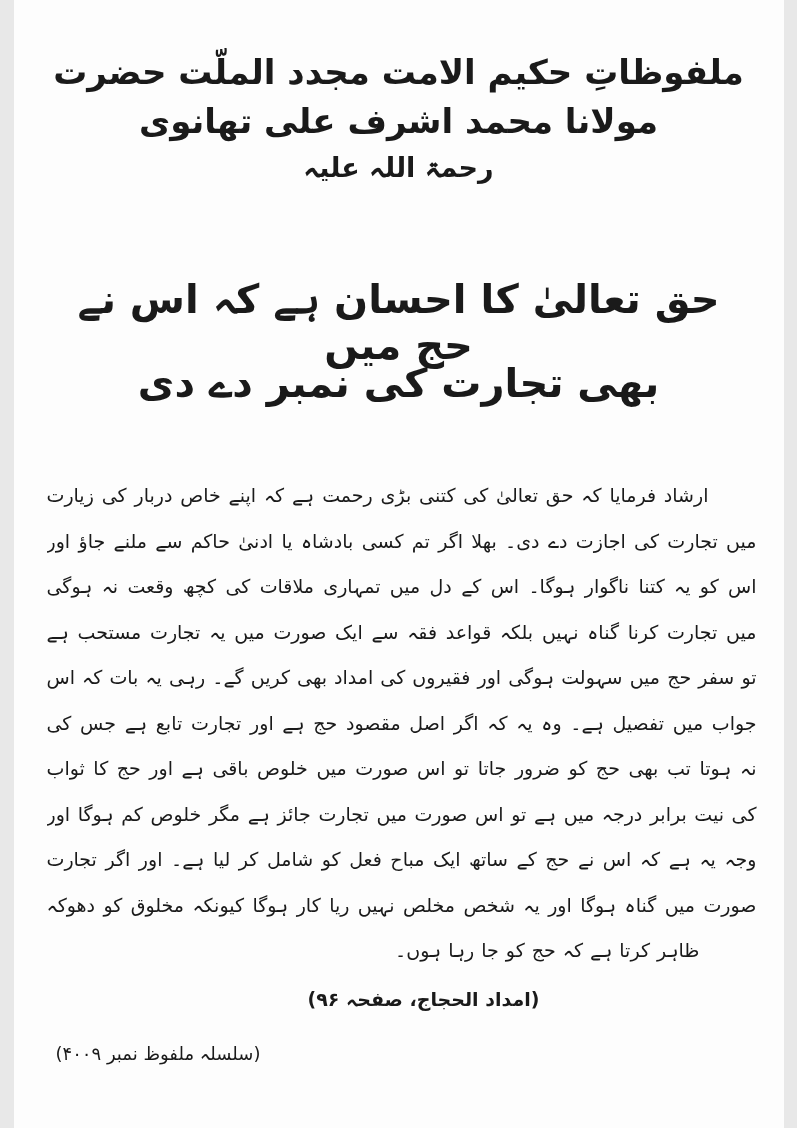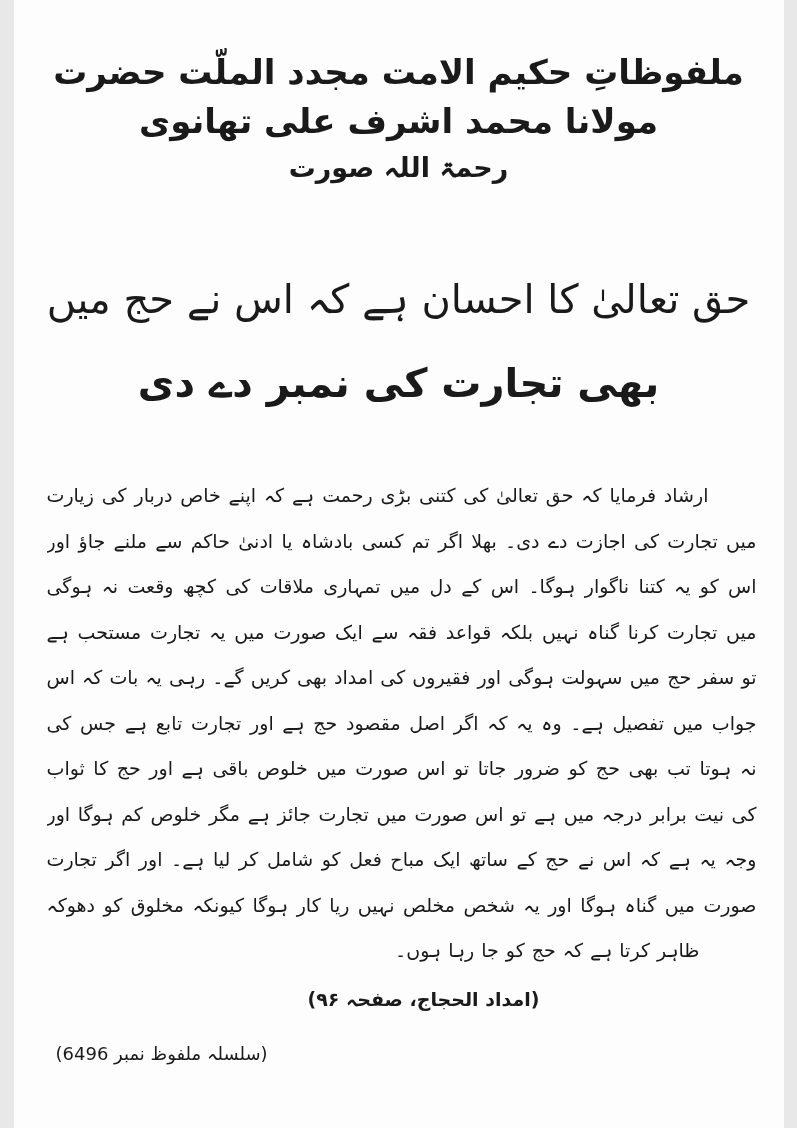--- a/index.html
+++ b/index.html
@@ -35,21 +35,21 @@
     font-size: 27px;
     font-weight: bold;
   }
 
   
   .heading-line1 {
     position: absolute;
     top: 276px; left: 30px; right: 30px;
     text-align: center;
     font-size: 40px;
-    font-weight: normal;
+    font-weight: bold;
   }
   .heading-line2 {
     position: absolute;
     top: 360px; left: 30px; right: 30px;
     text-align: center;
     font-size: 40px;
     font-weight: bold;
   }
 
   
@@ -93,21 +93,21 @@
     font-size: 18px;
   }
 </style>
 </head>
 <body>
 
 <div class="page" style="--page-bg: #fdfdfd; --ink: #1a1a1a;">
 
   <div class="title-main rtl">ملفوظاتِ حکیم الامت مجدد الملّت حضرت مولانا محمد اشرف علی تھانوی</div>
 
-  <div class="title-sub rtl">رحمۃ اللہ صورت</div>
+  <div class="title-sub rtl">رحمۃ اللہ علیہ</div>
 
   <div class="heading-line1 rtl">حق تعالیٰ کا احسان ہے کہ اس نے حج میں</div>
 
   <div class="heading-line2 rtl">بھی تجارت کی نمبر دے دی</div>
 
   <div class="body-text rtl">
     <div class="body-line first">ارشاد فرمایا کہ حق تعالیٰ کی کتنی بڑی رحمت ہے کہ اپنے خاص دربار کی زیارت کو آتے ہوئے بھی یعنی حج کے سفر</div>
     <div class="body-line">میں تجارت کی اجازت دے دی۔ بھلا اگر تم کسی بادشاہ یا ادنیٰ حاکم سے ملنے جاؤ اور ساتھ ہی تجارتی مال بھی لے جاؤ تو</div>
     <div class="body-line">اس کو یہ کتنا ناگوار ہوگا۔ اس کے دل میں تمہاری ملاقات کی کچھ وقعت نہ ہوگی مگر حق تعالیٰ نے اجازت دے دی کہ سفر حج</div>
     <div class="body-line">میں تجارت کرنا گناہ نہیں بلکہ قواعد فقہ سے ایک صورت میں یہ تجارت مستحب ہے جبکہ یہ نیت ہو کہ اس سے رقم بڑھے گی</div>
@@ -115,15 +115,15 @@
     <div class="body-line">جواب میں تفصیل ہے۔ وہ یہ کہ اگر اصل مقصود حج ہے اور تجارت تابع ہے جس کی علامت یہ ہے کہ اگر تجارت کا سامان</div>
     <div class="body-line">نہ ہوتا تب بھی حج کو ضرور جاتا تو اس صورت میں خلوص باقی ہے اور حج کا ثواب بھی کم نہ ہوگا۔ اور اگر حج و تجارت دونوں</div>
     <div class="body-line">کی نیت برابر درجہ میں ہے تو اس صورت میں تجارت جائز ہے مگر خلوص کم ہوگا اور ثواب بھی کم ہوگا۔ اور جائز ہونے کی</div>
     <div class="body-line">وجہ یہ ہے کہ اس نے حج کے ساتھ ایک مباح فعل کو شامل کر لیا ہے۔ اور اگر تجارت اصل مقصود ہے اور حج تابع ہے تو اس</div>
     <div class="body-line">صورت میں گناہ ہوگا اور یہ شخص مخلص نہیں ریا کار ہوگا کیونکہ مخلوق کو دھوکہ دے رہا ہے کہ جاتا ہے تجارت کے لئے اور</div>
     <div class="body-line last">ظاہر کرتا ہے کہ حج کو جا رہا ہوں۔</div>
   </div>
 
   <div class="citation rtl">(امداد الحجاج، صفحہ ۹۶)</div>
 
-  <div class="series-note rtl">(سلسلہ ملفوظ نمبر 6496)</div>
+  <div class="series-note rtl">(سلسلہ ملفوظ نمبر ۴۰۰۹)</div>
 
 </div>
 
 </body></html>

